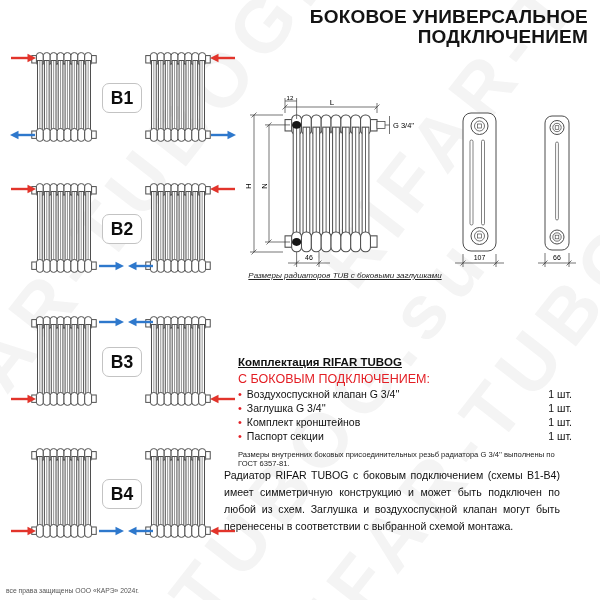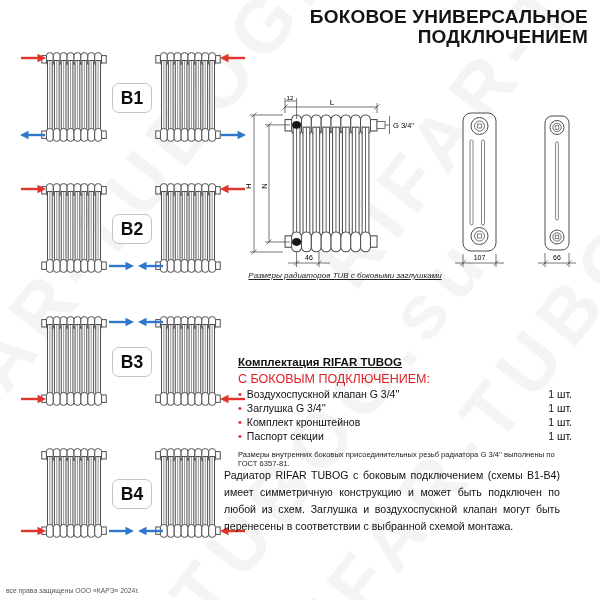--- a/index.html
+++ b/index.html
@@ -6,21 +6,21 @@
   .page{position:relative;width:600px;height:600px;background:#ffffff;overflow:hidden;
         font-family:"Liberation Sans",sans-serif;color:#111;}
   
   .watermark{position:absolute;font-weight:bold;font-size:76px;letter-spacing:10px;
              color:rgba(40,40,40,0.05);white-space:nowrap;transform:rotate(-52deg);
              transform-origin:0 0;pointer-events:none;}
   
   .title{position:absolute;top:7px;right:12px;width:300px;text-align:right;
          font-size:19px;font-weight:bold;line-height:1.05;letter-spacing:.2px;color:#141414;}
   
-  .scheme-row{position:absolute;left:16px;width:232px;height:114px;padding-left:20px;}
+  .scheme-row{position:absolute;left:6px;width:232px;height:114px;padding-left:20px;}
   .rad{position:absolute;top:4px;}
   .rad.l{left:24px}.rad.r{left:138px}
   .scheme-label{position:absolute;left:96px;top:40px;width:38px;height:28px;background:#fff;
                 border:1.4px solid #c3c3c3;border-radius:7px;display:flex;align-items:center;
                 justify-content:center;font-weight:bold;font-size:17.5px;color:#0d0d0d;}
   .arrow{position:absolute;width:26px;height:12px;}
   .arrow.flip{transform:scaleX(-1);}
   .red{color:#e2342b}.blue{color:#2e78cc}
   .a-ol{left:4px}.a-or{left:204px}.a-gl{left:92px}.a-gr{left:122px}
   .a-top{top:9px}.a-bot{top:86px}

